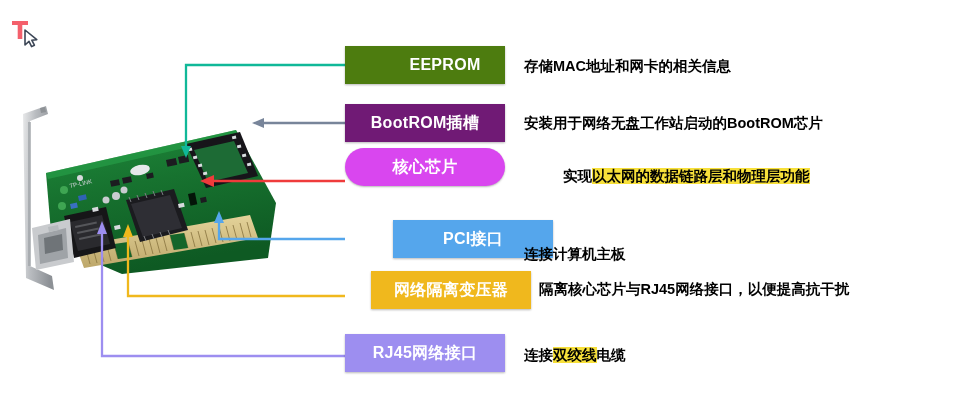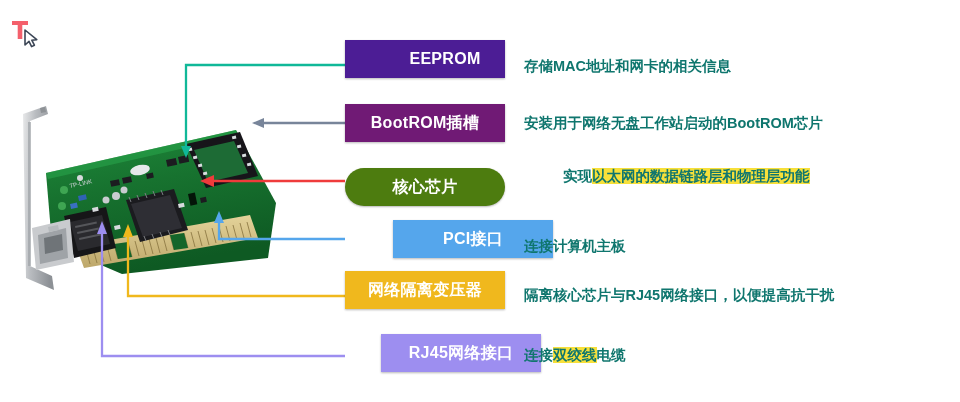--- a/index.html
+++ b/index.html
@@ -24,38 +24,38 @@
     position:absolute;
     left:345px; width:160px; height:38px;
     display:flex; align-items:center; justify-content:center;
     color:#ffffff;
     font-weight:bold;
     font-size:16px;
     letter-spacing:0.3px;
     box-shadow:0 1px 2px rgba(0,0,0,.28);
     white-space:nowrap;
   }
-  .box-eeprom  { top:40px;  background:#4c1d95;padding-left:40px; }
+  .box-eeprom  { top:46px;  background:#4d7c0f;padding-left:40px; }
   .box-bootrom { top:104px; background:#701a75; }
-  .box-core    { top:168px; background:#4d7c0f;border-radius:19px; }
+  .box-core    { top:148px; background:#d946ef;border-radius:19px; }
   .box-pci     { top:220px; background:#55a6ec;margin-left:48px; }
-  .box-trans   { top:271px; background:#f0b81d; }
-  .box-rj45    { top:334px; background:#9d8ef0;margin-left:36px; }
+  .box-trans   { top:271px; background:#f0b81d;margin-left:26px; }
+  .box-rj45    { top:334px; background:#9d8ef0; }
 
   
   .desc {
     position:absolute; left:524px;
-    font-size:14.5px; font-weight:bold; color:#0f766e;
+    font-size:14.5px; font-weight:bold; color:#000000;
     line-height:20px; white-space:nowrap;
   }
   .d1 { top:56px; }
   .d2 { top:113px;text-align:right; }
   .d3 { top:166px;margin-left:39px; }
-  .d4 { top:236px; }
-  .d5 { top:284px; white-space:normal; width:418px; line-height:22px; }
+  .d4 { top:244px; }
+  .d5 { top:278px; white-space:normal; width:418px; line-height:22px;margin-left:15px; }
   .d6 { top:345px; }
   .hl { background:#f7e03a; }
 
   
   .wires { position:absolute; left:0; top:0; width:960px; height:402px; }
 </style>
 </head>
 <body>
 
 <div id="stage">

